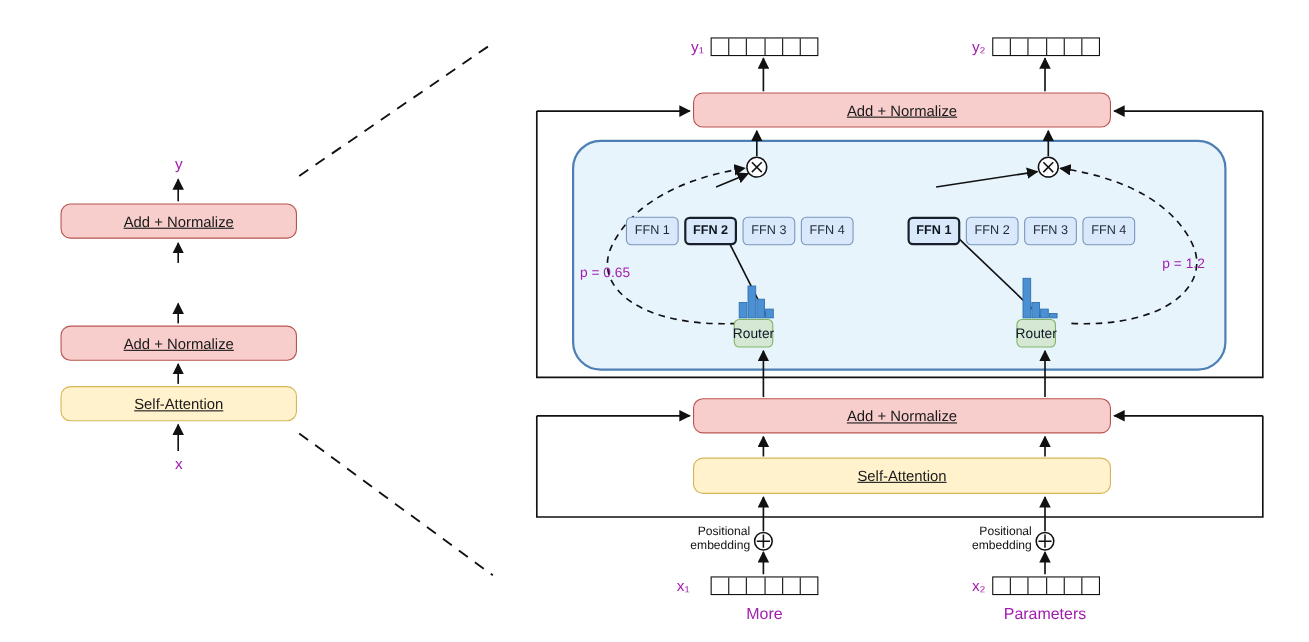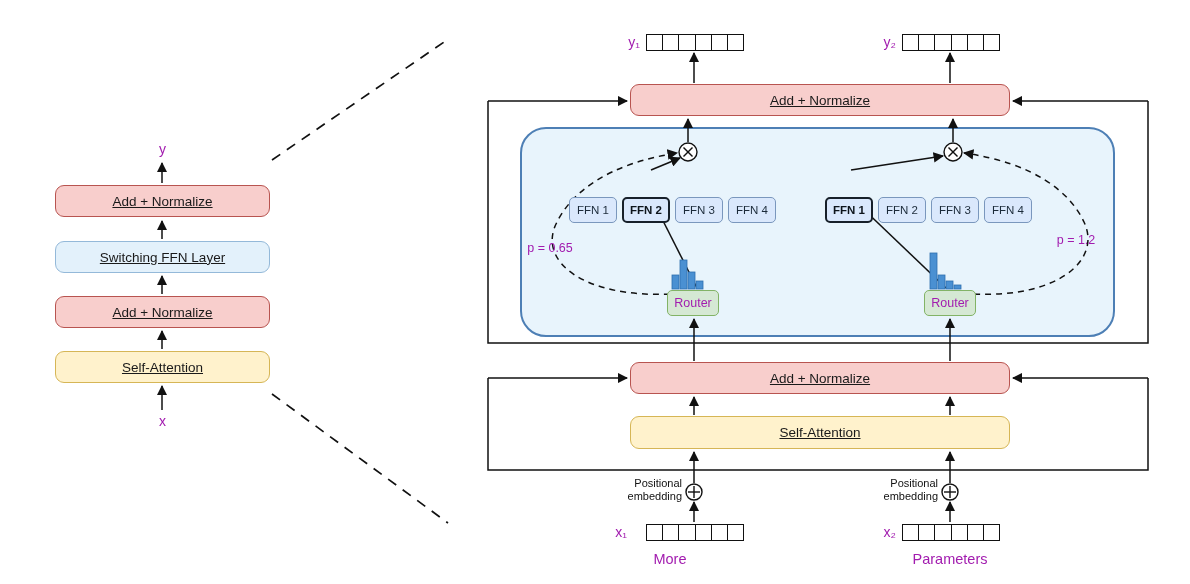--- a/index.html
+++ b/index.html
@@ -9,23 +9,23 @@
        border-radius:9px;font-size:13.5px;color:#1a1a1a;z-index:3;text-decoration:underline;}
   .red{background:#f8cecc;border:1.6px solid #b85450;}
   .yellow{background:#fff2cc;border:1.6px solid #d6b656;}
   .lightblue{background:#e3f1fb;border:1.6px solid #94b9d9;}
   .blue-container{position:absolute;left:520px;top:127px;width:595px;height:210px;box-sizing:border-box;
        background:#e8f4fc;border:2.5px solid #4d7fb5;border-radius:26px;z-index:1;}
   .ffn-row{position:absolute;display:flex;gap:5px;z-index:3;}
   .ffn-box{width:48px;height:26px;box-sizing:border-box;background:#dae8fc;border:1.4px solid #7a97bd;
        border-radius:5px;font-size:11.5px;display:flex;align-items:center;justify-content:center;color:#1c2b3a;margin-top:25px;}
   .ffn-box.selected{border:2px solid #17202a;font-weight:bold;color:#0d141b;}
-  .router{position:absolute;width:52px;height:26px;box-sizing:border-box;background:#d5e8d4;
+  .router{position:absolute;width:36px;height:26px;box-sizing:border-box;background:#d5e8d4;
        border:1.5px solid #82b366;border-radius:5px;font-size:12.5px;display:flex;align-items:center;
-       justify-content:center;color:#a21caf;z-index:3;}
+       justify-content:center;color:#0f172a;z-index:3;}
   .label{position:absolute;font-size:13px;color:#a21caf;z-index:3;}
   .sub-label{font-size:14px;line-height:17px;text-align:right;}
   .p-label{font-size:12.5px;text-align:center;}
   .caption{font-size:14.5px;text-align:center;}
   .pos-label{position:absolute;font-size:11px;line-height:13px;text-align:right;color:#111;z-index:3;}
   .token-box{position:absolute;display:flex;width:98px;height:17px;box-sizing:border-box;
        border:1.7px solid #111;background:#fff;z-index:3;}
   .token-cell{flex:1;border-right:1.7px solid #111;}
   .token-cell:last-child{border-right:none;}
 </style>
@@ -106,21 +106,20 @@
       <line x1="683.5" y1="147.5" x2="692.5" y2="156.5"></line>
       <line x1="692.5" y1="147.5" x2="683.5" y2="156.5"></line>
       <circle cx="953" cy="152" r="9" fill="#fff"></circle>
       <line x1="948.5" y1="147.5" x2="957.5" y2="156.5"></line>
       <line x1="957.5" y1="147.5" x2="948.5" y2="156.5"></line>
     </g>
   </svg>
 
   <div class="label" style="left:55px;top:141px;width:215px;text-align:center;font-size:14px;">y</div>
   <div class="box red" style="left:55px;top:185px;width:215px;height:32px;">Add + Normalize</div>
-  <div class="box lightblue" style="left:55px;top:241px;width:215px;height:32px;">Switching FFN Layer</div>
   <div class="box red" style="left:55px;top:296px;width:215px;height:32px;">Add + Normalize</div>
   <div class="box yellow" style="left:55px;top:351px;width:215px;height:32px;">Self-Attention</div>
   <div class="label" style="left:55px;top:413px;width:215px;text-align:center;font-size:14px;">x</div>
 
   <div class="label sub-label" style="left:606px;top:34px;width:34px;">y₁</div>
   <div class="token-box" style="left:646px;top:34px;">
       <span class="token-cell"></span>
       <span class="token-cell"></span>
       <span class="token-cell"></span>
       <span class="token-cell"></span>
@@ -182,16 +181,16 @@
   <div class="label sub-label" style="left:862px;top:524px;width:34px;">x₂</div>
   <div class="token-box" style="left:902px;top:524px;">
       <span class="token-cell"></span>
       <span class="token-cell"></span>
       <span class="token-cell"></span>
       <span class="token-cell"></span>
       <span class="token-cell"></span>
       <span class="token-cell"></span>
     </div>
 
-  <div class="label caption" style="left:621px;top:551px;width:98px;">More</div>
+  <div class="label caption" style="left:646px;top:551px;width:98px;">More</div>
   <div class="label caption" style="left:884px;top:551px;width:132px;">Parameters</div>
 
 </div>
 
 </body></html>

